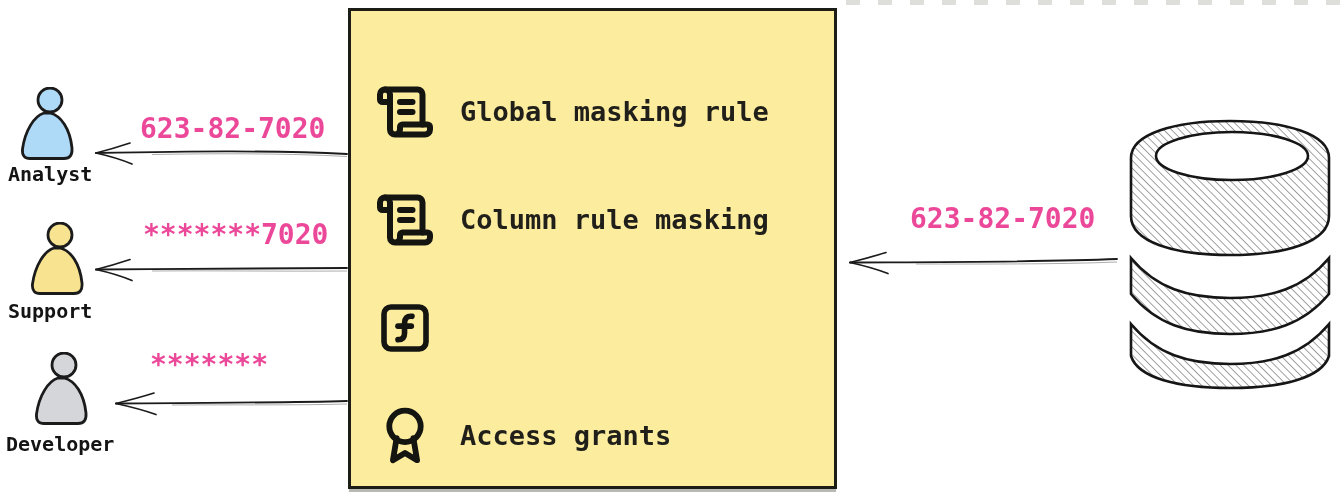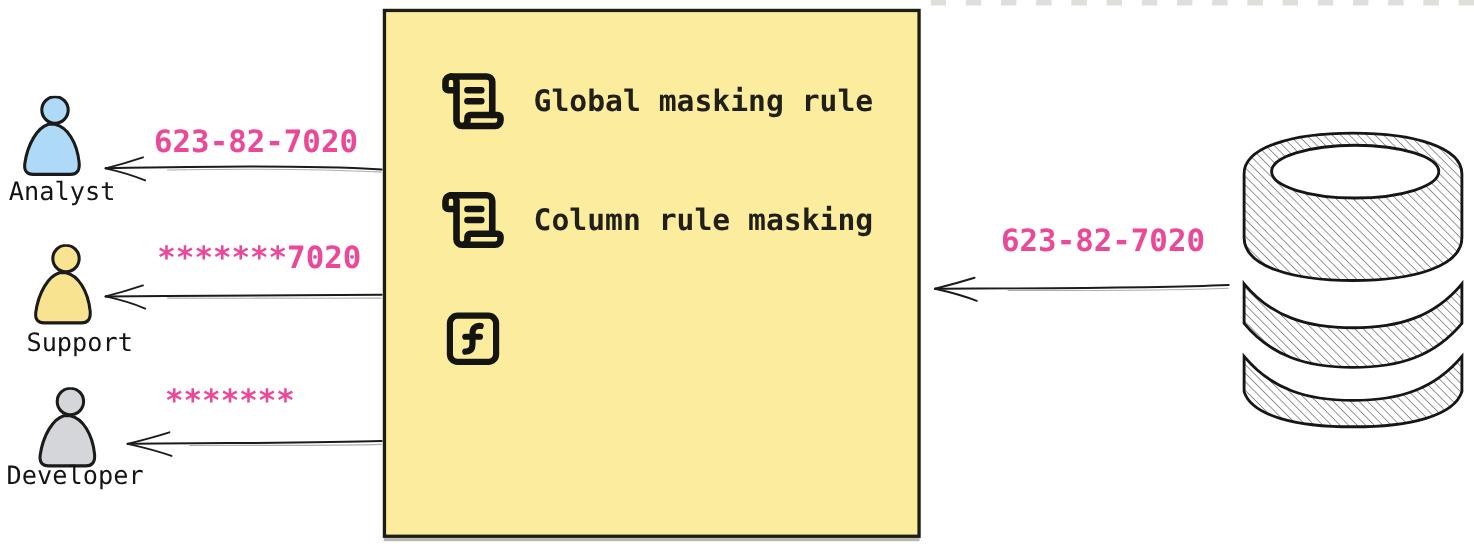--- a/index.html
+++ b/index.html
@@ -7,27 +7,27 @@
     position:relative;width:1340px;height:504px;background:#ffffff;
     font-family:"DejaVu Sans Mono","Liberation Mono",monospace;
     color:#1a1a1a;overflow:hidden;
   }
   .abs{position:absolute;}
   .value-text{
     position:absolute;font-size:28px;font-weight:bold;white-space:nowrap;
     letter-spacing:0px;color:#ec4899;
   }
   .actor-label{
-    position:absolute;font-size:23px;font-weight:normal;white-space:nowrap;color:#141414;
+    position:absolute;font-size:20px;font-weight:bold;white-space:nowrap;color:#141414;
   }
   .masking-box{
     position:absolute;left:348px;top:8px;width:489px;height:481px;
     background:#fcec9e;border:3px solid #1d1d17;box-sizing:border-box;
     box-shadow:0 4px 0 -1px #b9b9b3;
-    display:flex;flex-direction:column;gap:46px;padding:50px 0 0 48px;
+    display:flex;flex-direction:column;gap:46px;padding:50px 0 0 23px;justify-content:center;
   }
   .box-item{display:flex;align-items:center;height:62px;}
   .box-item .icon{width:62px;height:62px;flex:0 0 62px;display:flex;align-items:center;justify-content:center;}
   .box-item .icon svg{stroke:#141410;fill:none;stroke-linecap:round;stroke-linejoin:round;}
   .item-label{margin-left:24px;font-size:27px;font-weight:bold;color:#201f1a;white-space:nowrap;}
   .arrow-svg{position:absolute;overflow:visible;}
   .person-svg{position:absolute;}
 </style>
 </head>
 <body>
@@ -48,34 +48,34 @@
     <path d="M255,14 C180,10 90,11.5 4,13" stroke="#1b1b1b" stroke-width="1.8" fill="none" stroke-linecap="round"></path>
     <path d="M255,16.5 C190,13 120,13.5 60,14.5" stroke="#8a8a8a" stroke-width="1" fill="none" opacity="0.7"></path>
     <path d="M38,3 C26,7 12,11 4,13" stroke="#1b1b1b" stroke-width="1.7" fill="none" stroke-linecap="round"></path>
     <path d="M40,24 C28,19 13,15 4,13" stroke="#1b1b1b" stroke-width="1.7" fill="none" stroke-linecap="round"></path>
   </svg>
 
   <svg class="person-svg" style="left:26px;top:222px;" width="62" height="74" viewBox="0 0 62 74">
     <circle cx="34" cy="13" r="12" stroke="#1b1b1b" stroke-width="2.8" fill="#f8e391"></circle>
     <path d="M28,26 C18,29 9,44 6.5,62 C5.8,69 9,71.5 14,71.5 L48,71.5 C54,71.5 56.5,68 56,61 C54,42 45,28.5 34,26 Z" stroke="#1b1b1b" stroke-width="2.8" fill="#f8e391"></path>
   </svg>
-  <div class="actor-label" style="left:24px;top:299px;">Support</div>
+  <div class="actor-label" style="left:8px;top:299px;">Support</div>
   <div class="value-text" style="left:143px;top:218px;">*******7020</div>
   <svg class="arrow-svg" style="left:92px;top:256px;" width="256" height="26" viewBox="0 0 256 26">
     <path d="M255,12 C180,13 90,12.5 4,13.5" stroke="#1b1b1b" stroke-width="1.8" fill="none" stroke-linecap="round"></path>
     <path d="M255,15 C190,15.5 120,14.5 60,15" stroke="#8a8a8a" stroke-width="1" fill="none" opacity="0.7"></path>
     <path d="M38,3.5 C26,7.5 12,11.5 4,13.5" stroke="#1b1b1b" stroke-width="1.7" fill="none" stroke-linecap="round"></path>
     <path d="M40,24.5 C28,19.5 13,15.5 4,13.5" stroke="#1b1b1b" stroke-width="1.7" fill="none" stroke-linecap="round"></path>
   </svg>
 
   <svg class="person-svg" style="left:30px;top:352px;" width="62" height="74" viewBox="0 0 62 74">
     <circle cx="34" cy="13" r="12" stroke="#1b1b1b" stroke-width="2.8" fill="#d4d6d9"></circle>
     <path d="M28,26 C18,29 9,44 6.5,62 C5.8,69 9,71.5 14,71.5 L48,71.5 C54,71.5 56.5,68 56,61 C54,42 45,28.5 34,26 Z" stroke="#1b1b1b" stroke-width="2.8" fill="#d4d6d9"></path>
   </svg>
-  <div class="actor-label" style="left:6px;top:420px;">Developer</div>
+  <div class="actor-label" style="left:6px;top:432px;">Developer</div>
   <div class="value-text" style="left:150px;top:348px;">*******</div>
   <svg class="arrow-svg" style="left:112px;top:390px;" width="236" height="26" viewBox="0 0 236 26">
     <path d="M235,11 C170,13 90,12.5 4,13.5" stroke="#1b1b1b" stroke-width="1.8" fill="none" stroke-linecap="round"></path>
     <path d="M235,14 C180,15.5 120,14.5 60,15" stroke="#8a8a8a" stroke-width="1" fill="none" opacity="0.7"></path>
     <path d="M42,3 C28,7.5 12,11.5 4,13.5" stroke="#1b1b1b" stroke-width="1.7" fill="none" stroke-linecap="round"></path>
     <path d="M44,24.5 C30,19.5 13,15.5 4,13.5" stroke="#1b1b1b" stroke-width="1.7" fill="none" stroke-linecap="round"></path>
   </svg>
 
   <div class="masking-box">
 
@@ -106,20 +106,29 @@
     <div class="box-item">
       <span class="icon">
         <svg width="56" height="56" viewBox="0 0 24 24" stroke-width="2.4">
           <rect x="3" y="3" width="18" height="18" rx="3"></rect>
           <path d="M9 17c2 0 2.8-1 2.8-2.8V10c0-2 1-3.3 3.2-3"></path>
           <path d="M9 11.2h5.7"></path>
         </svg>
       </span>
     </div>
 
+    <div class="box-item">
+      <span class="icon">
+        <svg width="58" height="58" viewBox="0 0 24 24" stroke-width="2.4">
+          <circle cx="12" cy="8" r="6.5"></circle>
+          <path d="M15.477 12.89 17 22l-5-3-5 3 1.523-9.11"></path>
+        </svg>
+      </span>
+      <span class="item-label">Access grants</span>
+    </div>
 
   </div>
 
   <div class="value-text" style="left:910px;top:202px;">623-82-7020</div>
 
   <svg class="arrow-svg" style="left:846px;top:250px;" width="272" height="26" viewBox="0 0 272 26">
     <path d="M271,9 C200,12 110,12 4,12.5" stroke="#1b1b1b" stroke-width="1.8" fill="none" stroke-linecap="round"></path>
     <path d="M271,12 C210,14.5 130,14 70,14" stroke="#8a8a8a" stroke-width="1" fill="none" opacity="0.7"></path>
     <path d="M40,2.5 C27,6.5 12,10.5 4,12.5" stroke="#1b1b1b" stroke-width="1.7" fill="none" stroke-linecap="round"></path>
     <path d="M42,23.5 C29,18.5 13,14.5 4,12.5" stroke="#1b1b1b" stroke-width="1.7" fill="none" stroke-linecap="round"></path>

